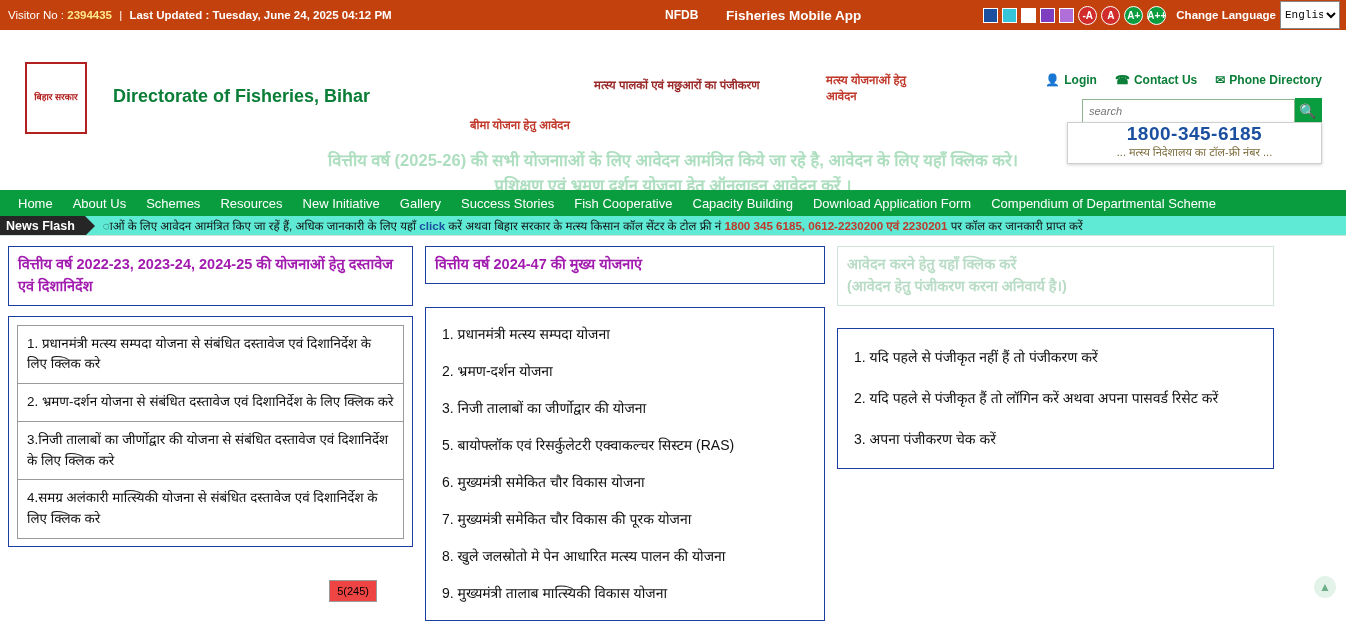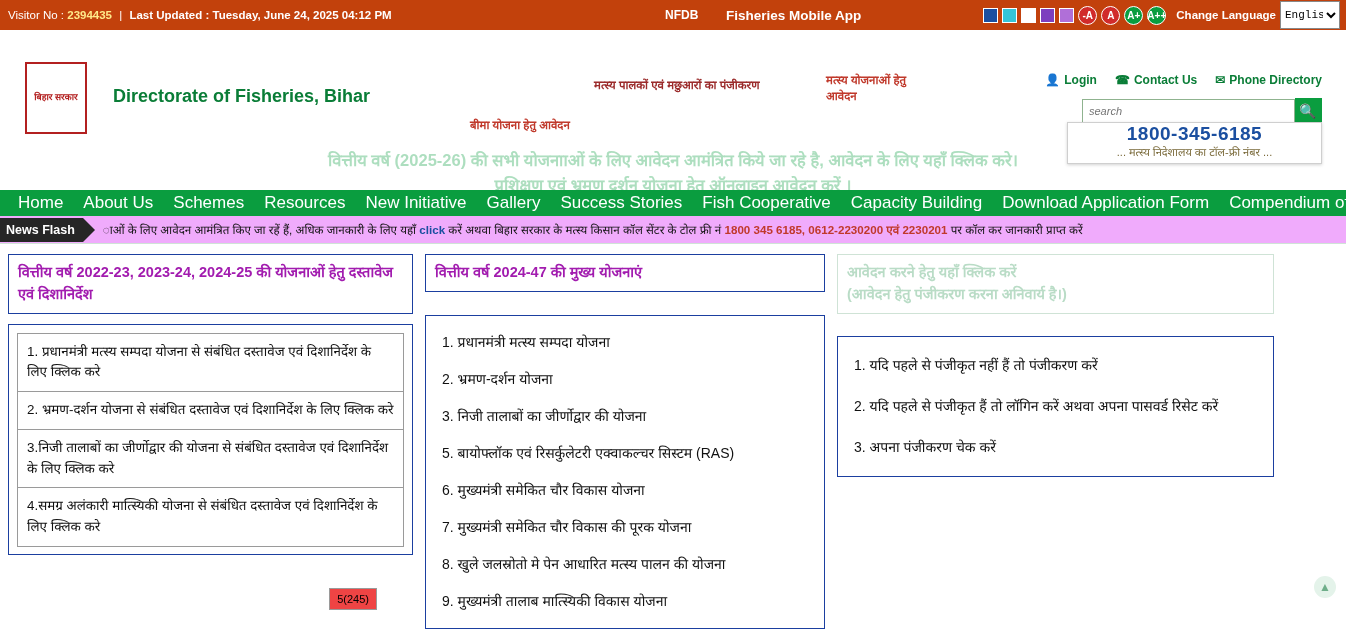--- a/index.html
+++ b/index.html
@@ -131,28 +131,28 @@
     text-align: center;
     color: #9fd9b4;
     font-size: 16.5px; font-weight: bold; line-height: 25px;
     opacity: .85;
   }
 
   
   .nav {
     height: 26px; background: #0a9d3f;
     display: flex; align-items: center;
-    font-size: 17px; color: #ffffff;
+    font-size: 13px; color: #ffffff;
     padding-left: 8px;
   }
   .nav .nav-item { padding: 0 10px; white-space: nowrap; }
 
   
   .newsflash {
-    height: 28px; background: #f0abfc;
+    height: 20px; background: #5eead4;
     display: flex; align-items: center;
     border-bottom: 1px solid #cfe3d6;
     position: relative;
     overflow: hidden;
   }
   .nf-tag {
     background: #262626; color: #fff;
     font-size: 12.5px; font-weight: bold;
     padding: 4px 8px 4px 6px;
     position: relative;

